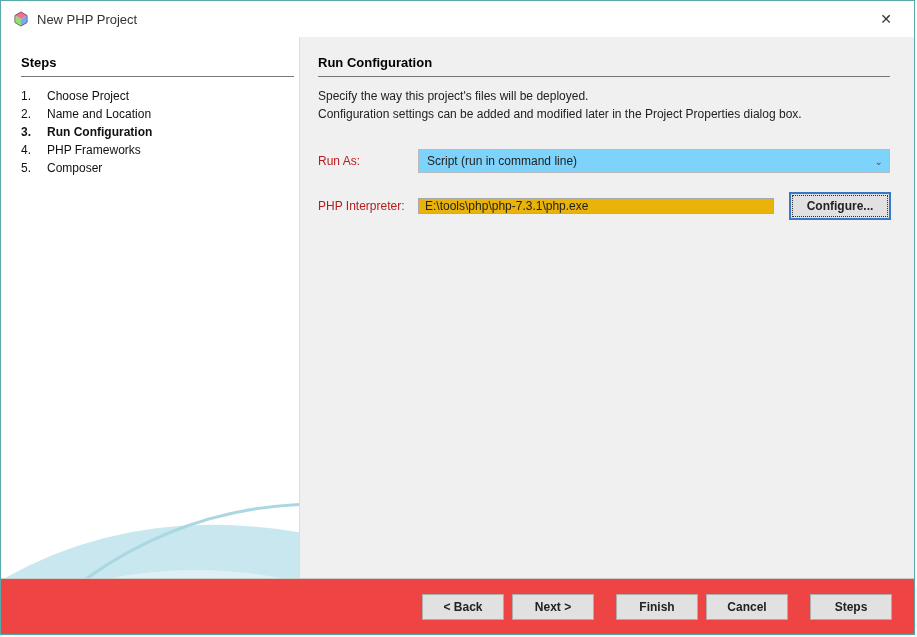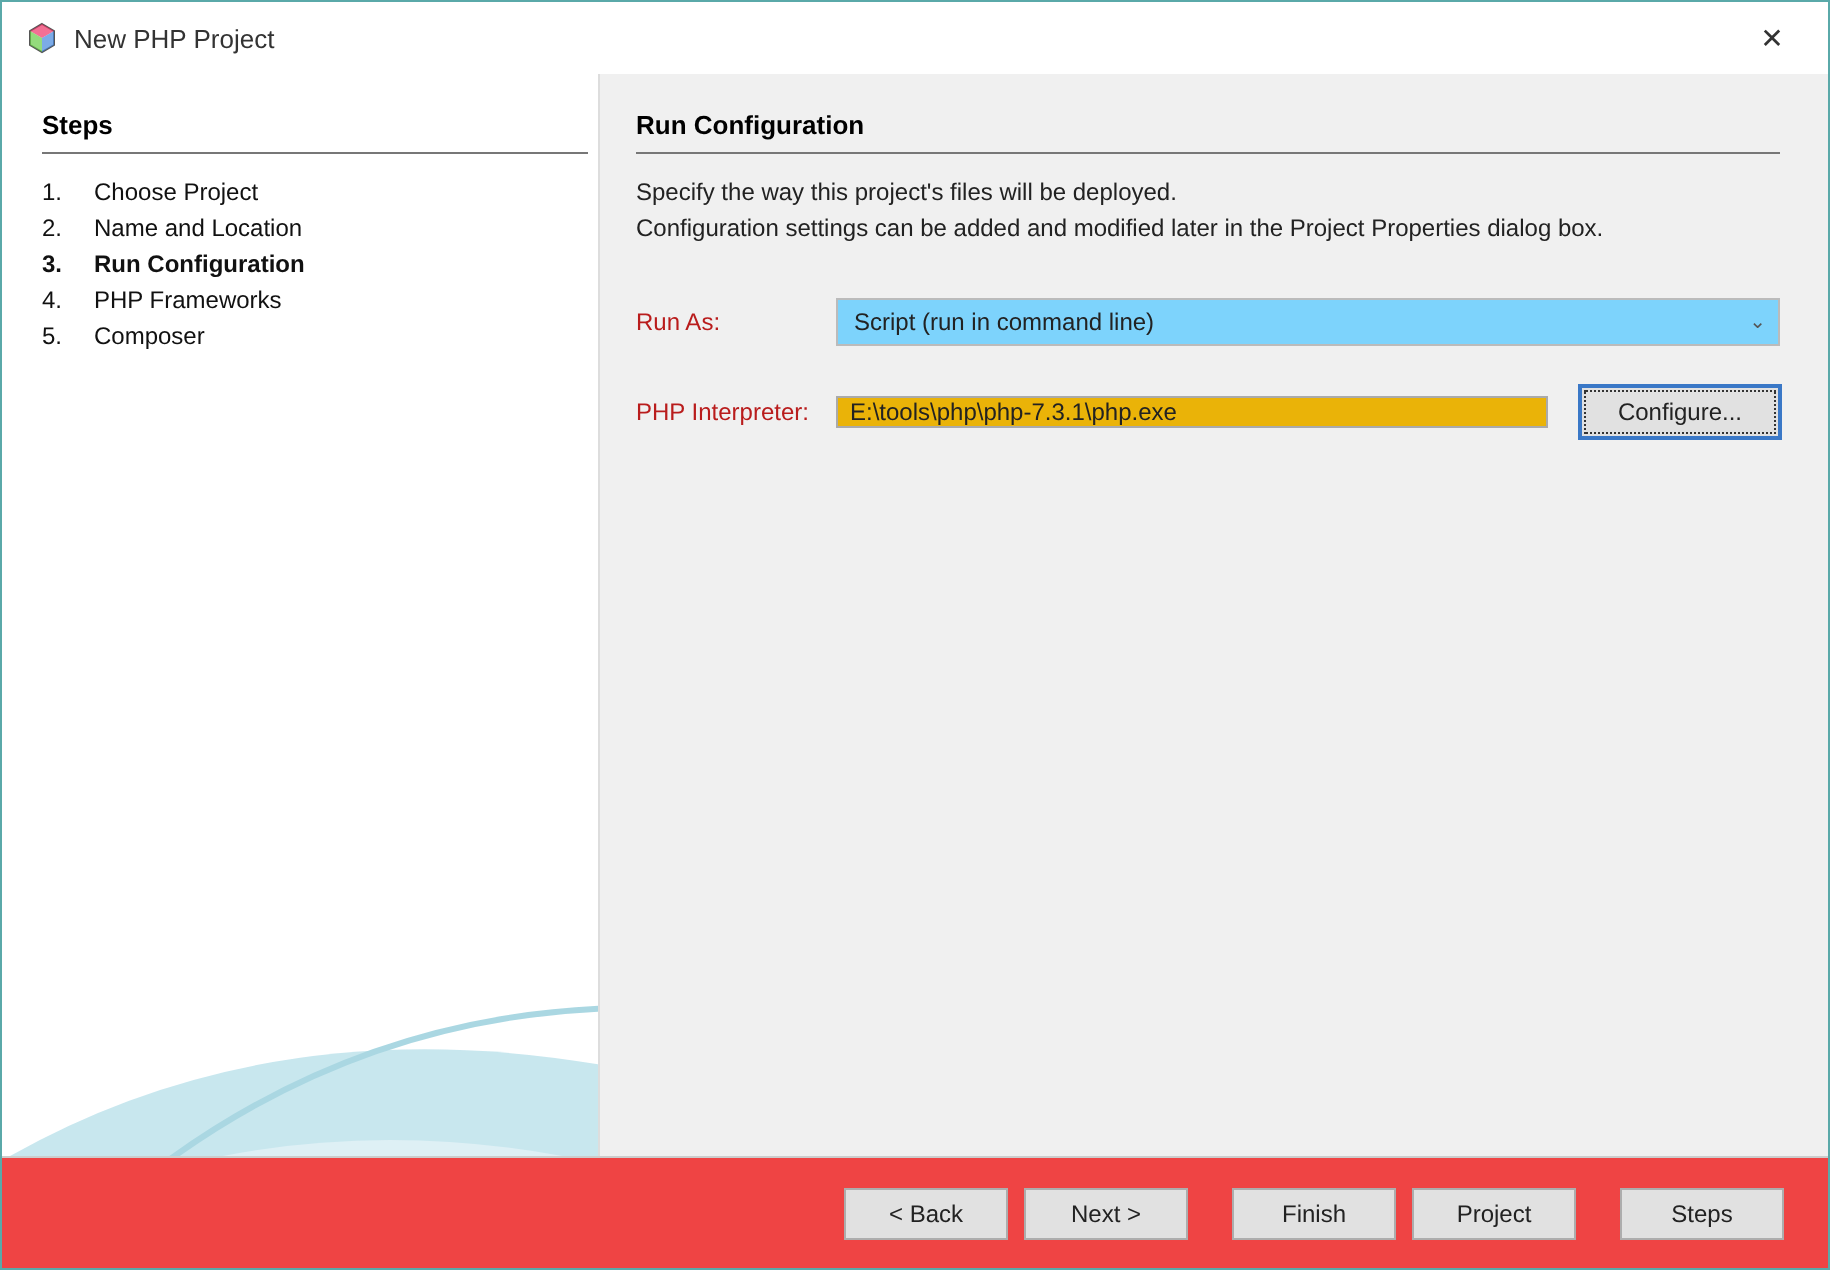--- a/index.html
+++ b/index.html
@@ -120,20 +120,21 @@
       height: 26px;
       min-width: 82px;
       background: #e1e1e1;
       border: 1px solid #adadad;
       font-size: 12px;
       color: #222;
       display: inline-flex;
       align-items: center;
       justify-content: center;
       padding: 0 12px;
+      font-weight: bold;
     }
     .btn.focused {
       outline: 1px dotted #333;
       outline-offset: -3px;
       border: 1px solid #3a78c7;
       box-shadow: 0 0 0 1px #3a78c7;
       min-width: 100px;
     }
     .footer {
       height: 56px;
@@ -224,20 +225,20 @@
     </div>
   </div>
 
   <div class="footer">
     <div class="group">
       <div class="btn">&lt; Back</div>
       <div class="btn">Next &gt;</div>
     </div>
     <div class="group">
       <div class="btn">Finish</div>
-      <div class="btn">Project</div>
+      <div class="btn">Cancel</div>
     </div>
     <div class="group">
       <div class="btn">Steps</div>
     </div>
   </div>
 
 </div>
 
 </body></html>

